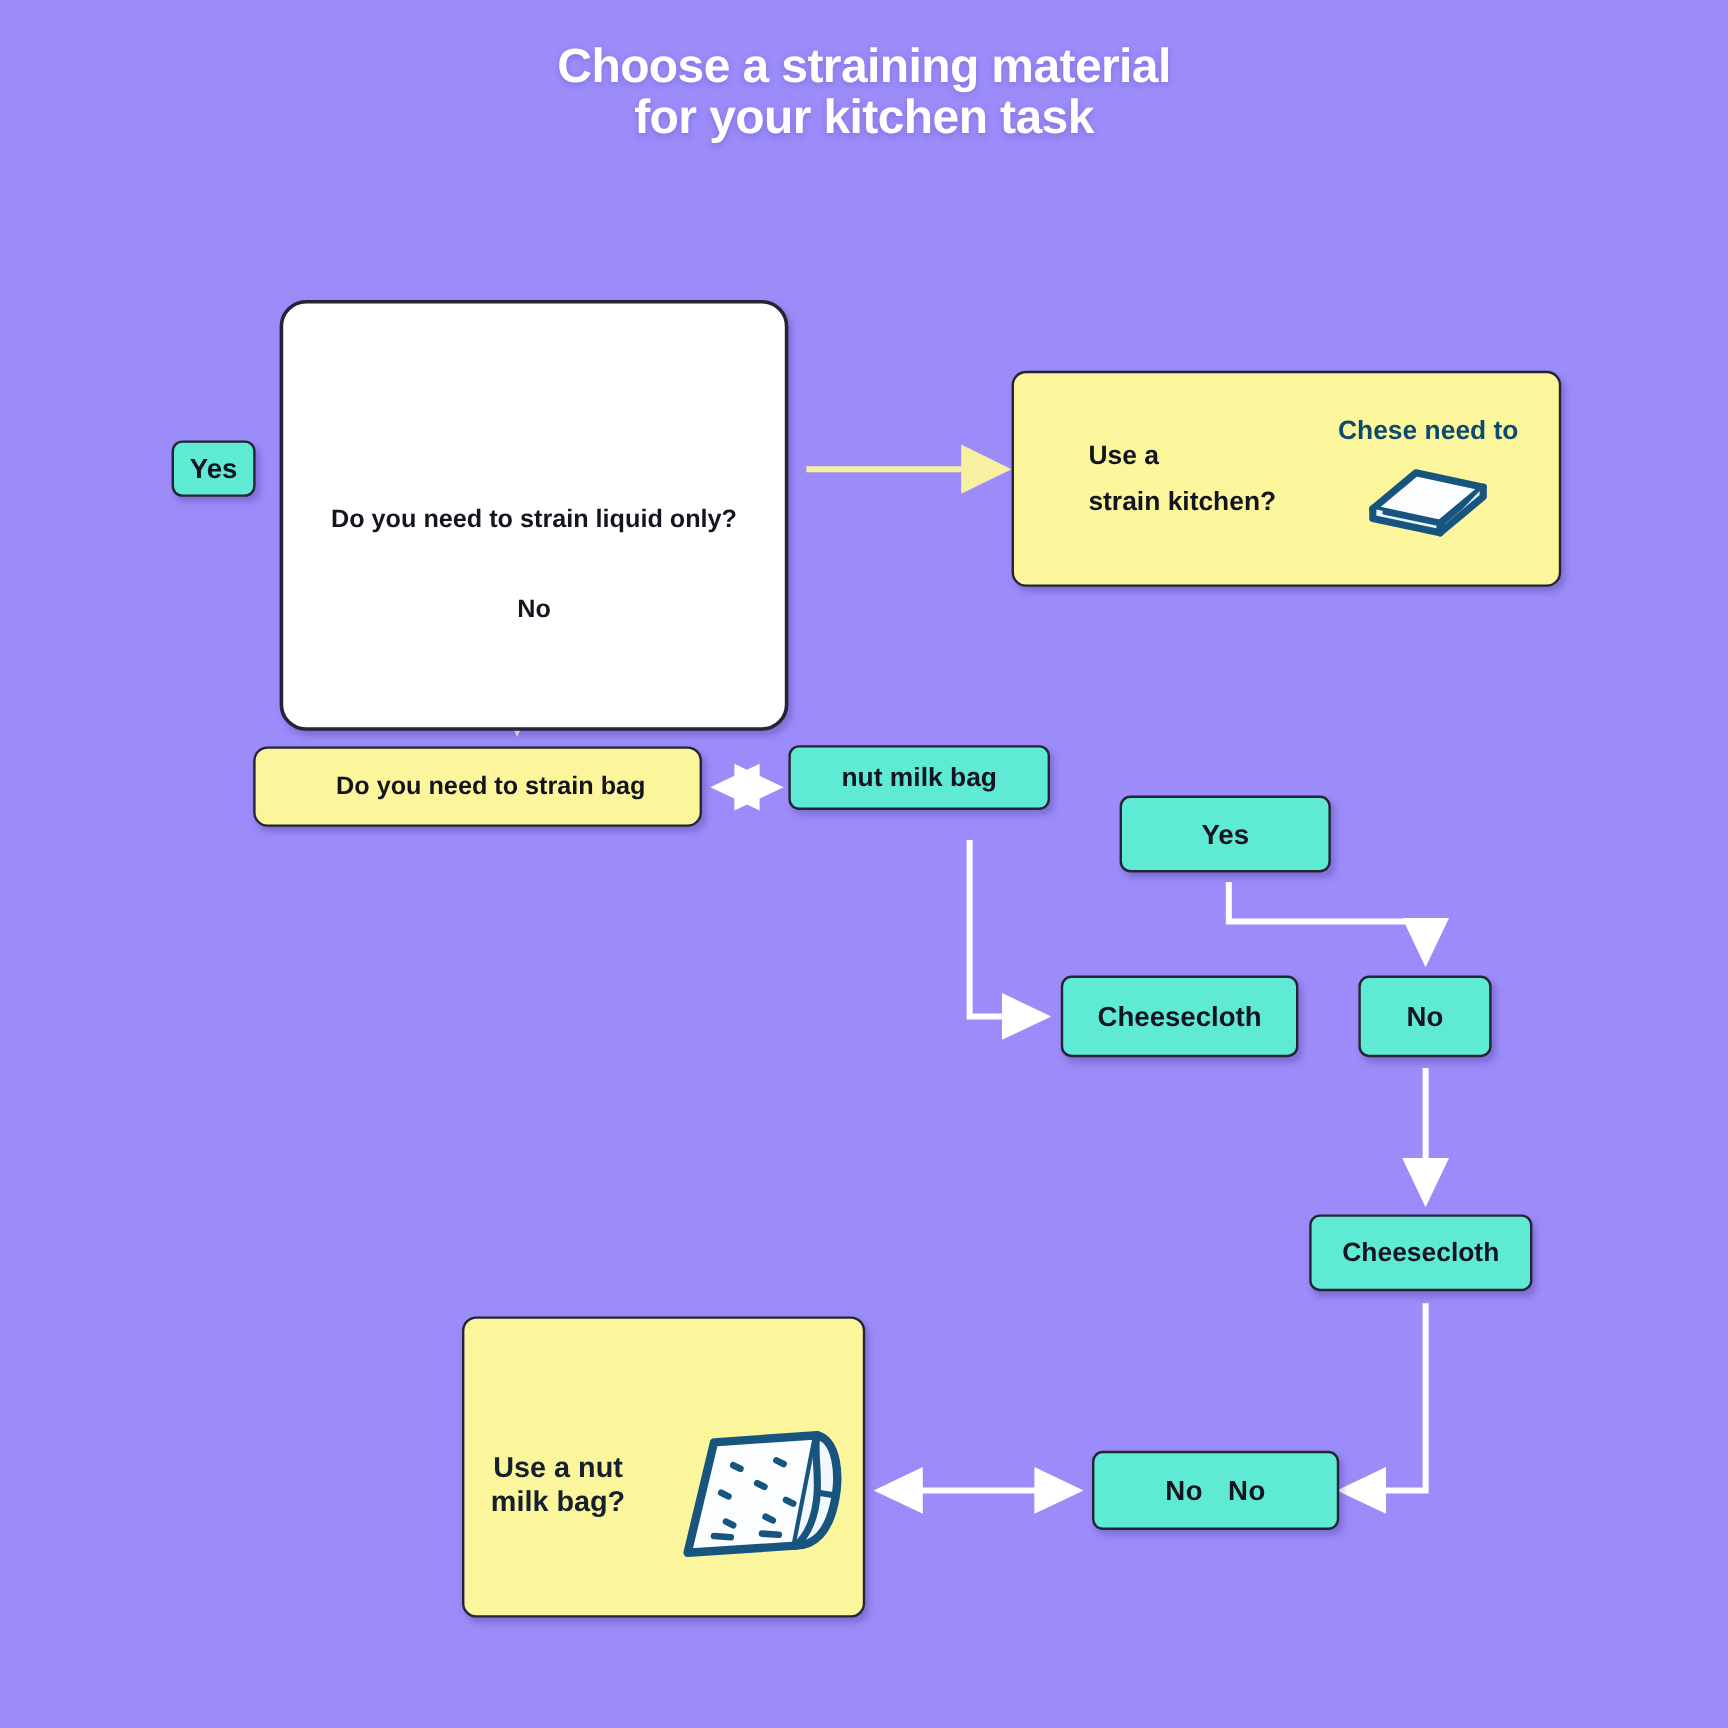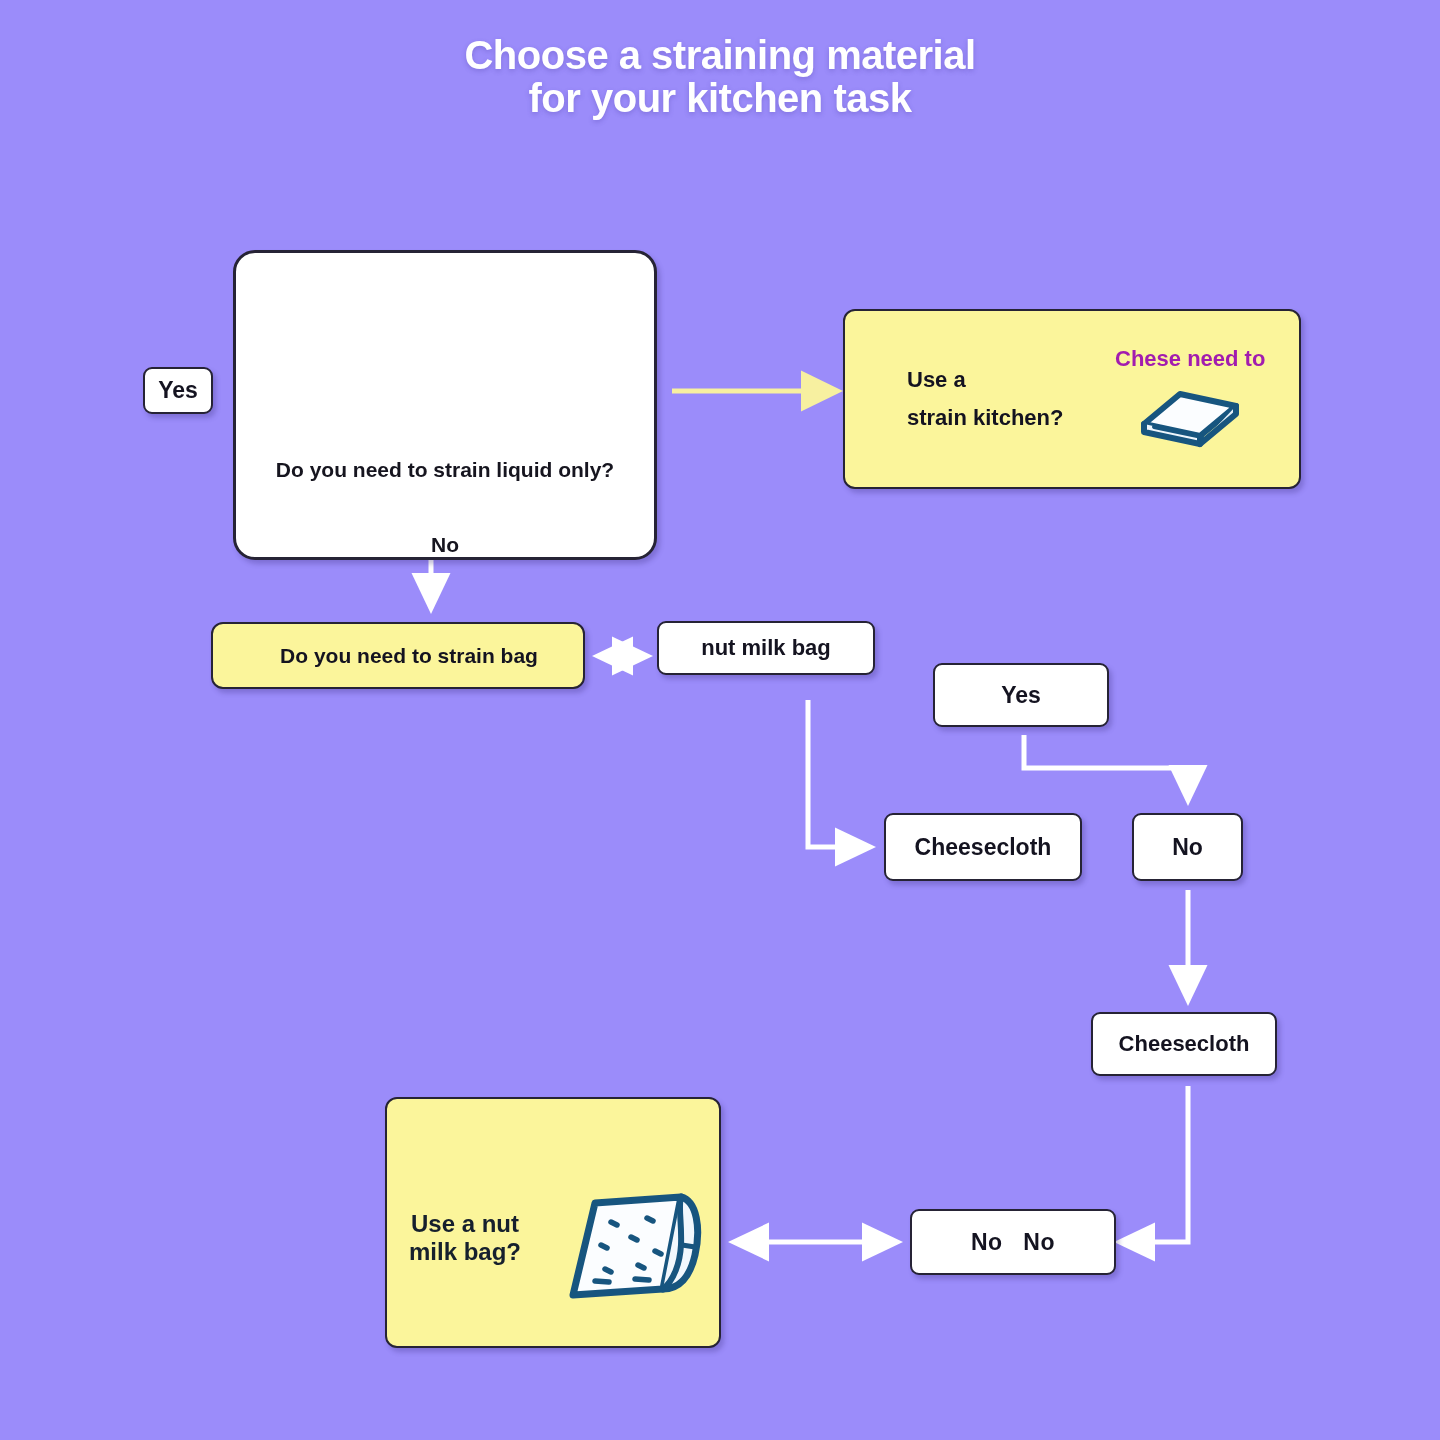--- a/index.html
+++ b/index.html
@@ -50,42 +50,42 @@
     color: #141320;
     font-weight: 700;
     text-align: center;
     box-shadow: 3px 4px 5px rgba(60,45,130,0.30);
   }
   .node.white {
     background: #ffffff;
     border-radius: 22px;
     border-width: 3px;
   }
-  .node.yellow-bright { background: #ffffff; }
+  .node.yellow-bright { background: #5eead4; }
   .node.yellow-pale   { background: #fbf59b; }
   .node.chip {
     border-radius: 9px;
     border-width: 2px;
   }
 
   
   .node.card {
     border-radius: 12px;
     border-width: 2px;
   }
 
   
   #yes-chip-left {
     left: 143px; top: 367px; width: 70px; height: 47px;
     font-size: 23px;
   }
   #decision-liquid {
-    left: 233px; top: 250px; width: 424px; height: 310px;
+    left: 233px; top: 250px; width: 424px; height: 359px;
     flex-direction: column;
-    justify-content: flex-end;
+    justify-content: center;
     padding-top: 82px;
   }
   #decision-liquid .q {
     font-size: 21px; font-weight: 700; color: #16151f;
   }
   #decision-liquid .ans {
     margin-top: 51px;
     font-size: 21px; font-weight: 700; color: #16151f;
   }
 
@@ -102,21 +102,21 @@
     margin-left: 40px;
   }
   #card-solids .right-block {
     margin-left: 8px;
     display: flex;
     flex-direction: column;
     align-items: center;
   }
   #card-solids .right-text {
     font-size: 22px;
-    color: #a21caf;
+    color: #0c4a6e;
     white-space: nowrap;
   }
 
   #box-strain-bag {
     left: 211px; top: 622px; width: 374px; height: 67px;
     font-size: 21px;
     justify-content: center;
     padding-left: 22px;
   }
   #box-nutmilk-chip {

